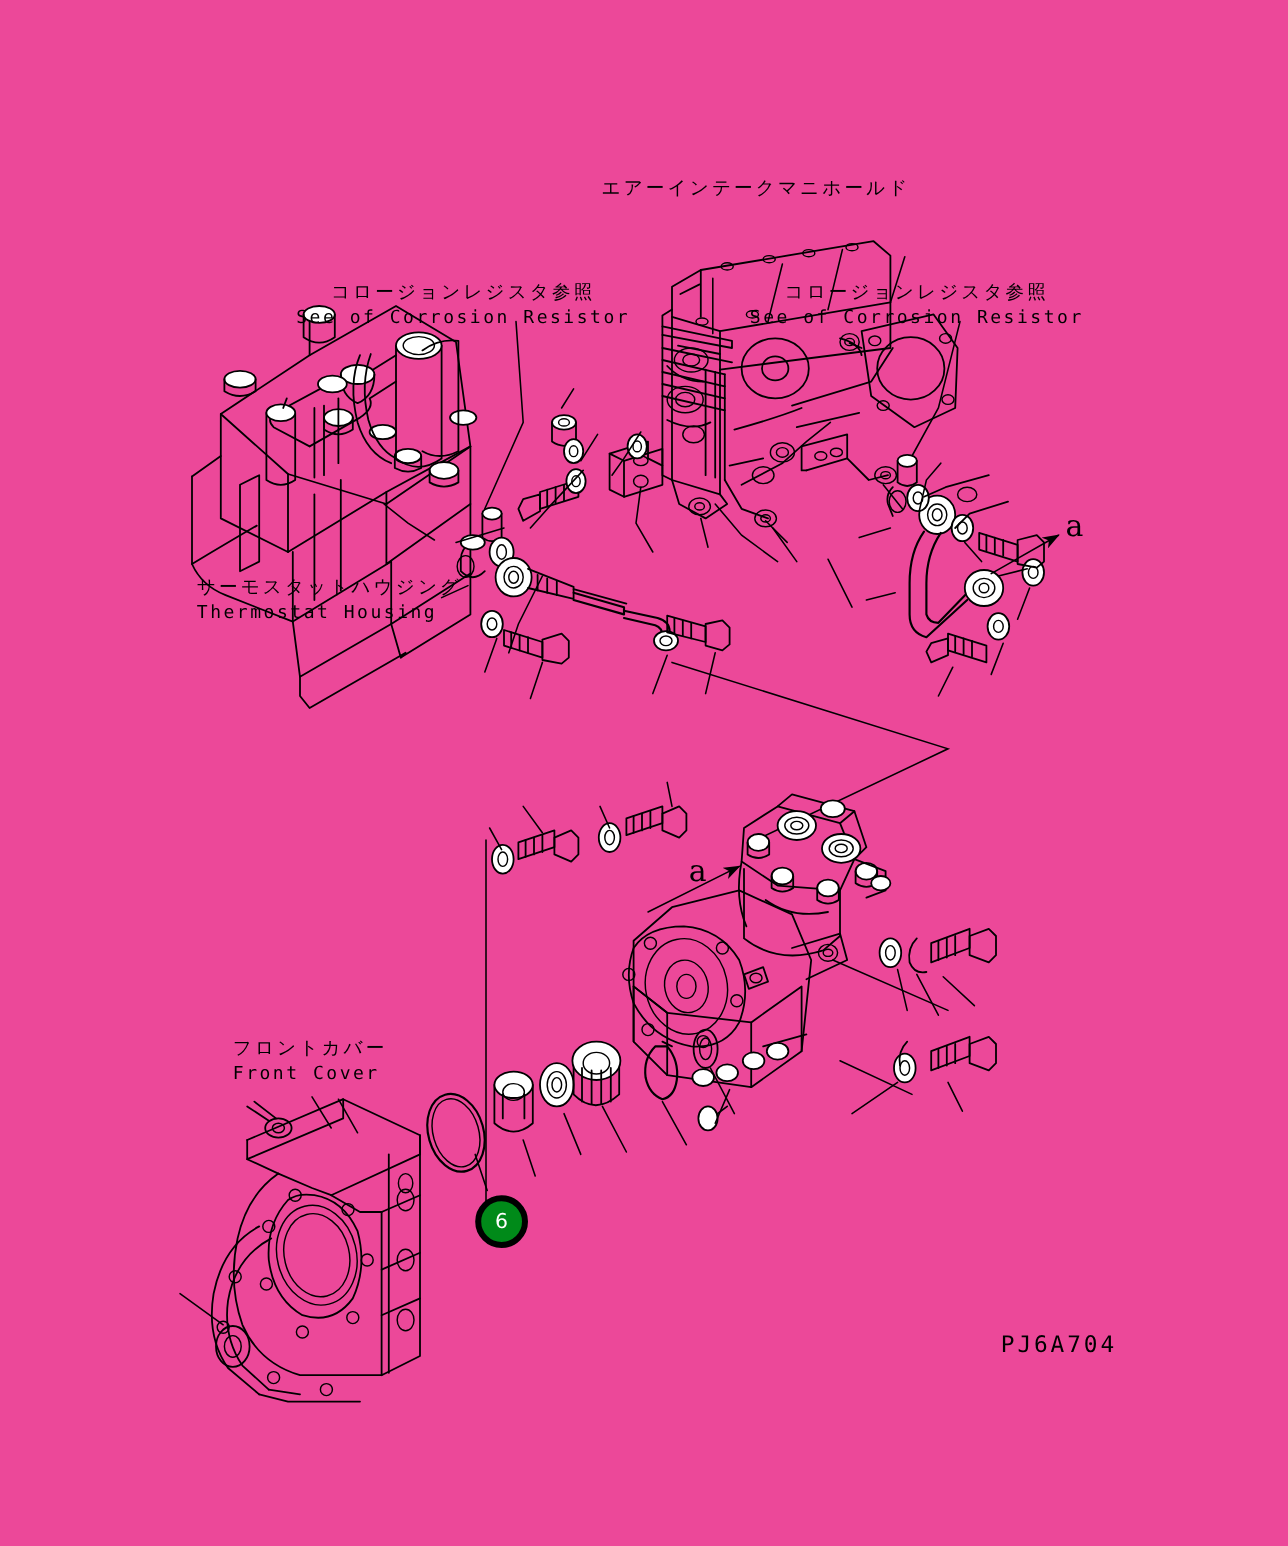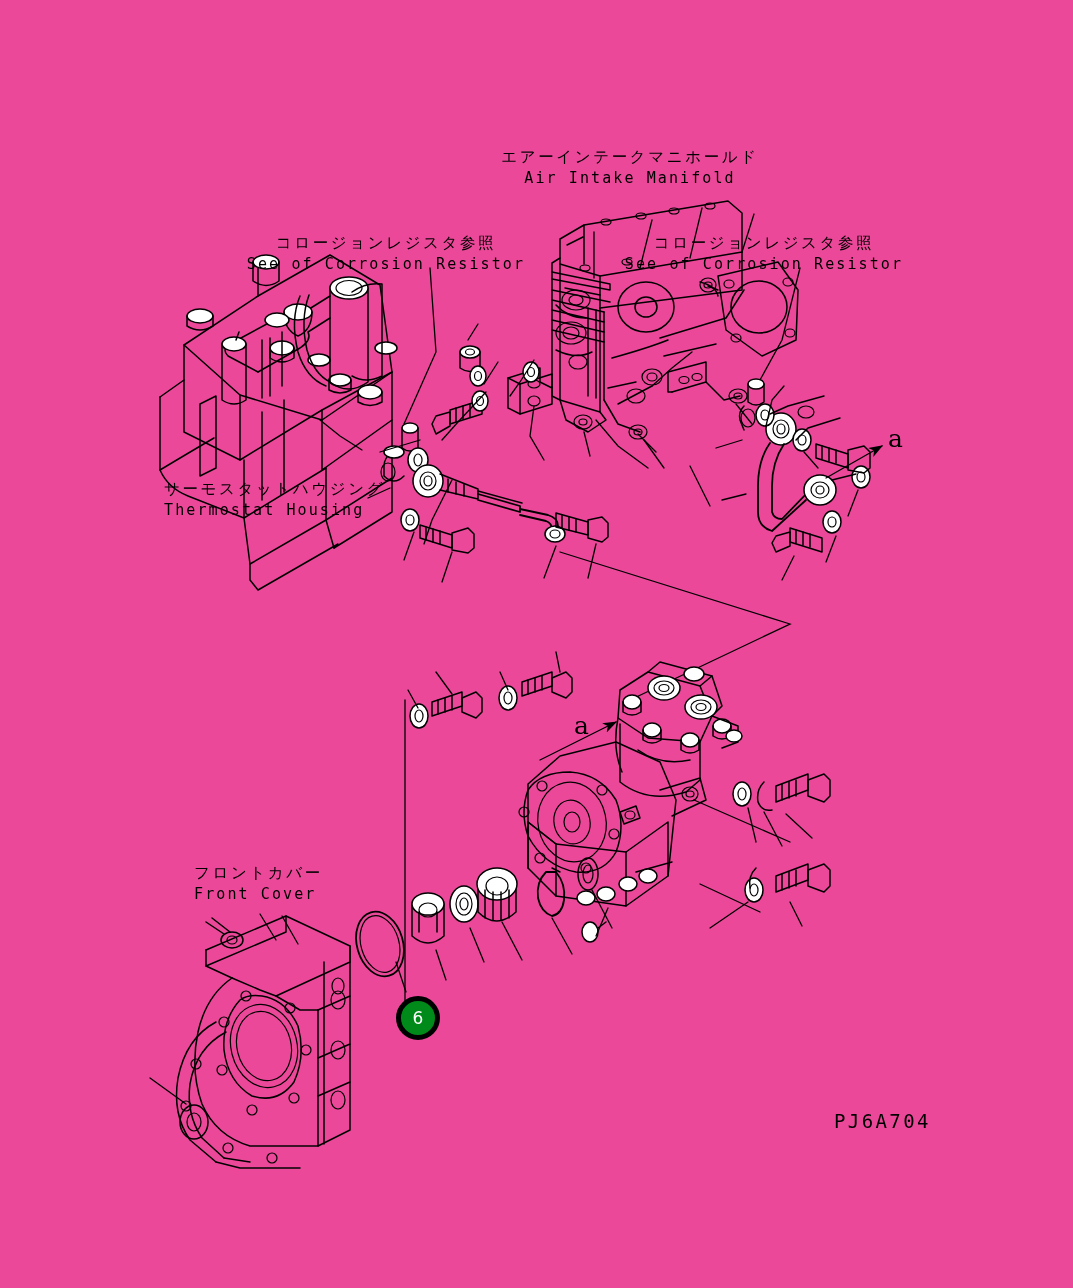--- a/index.html
+++ b/index.html
@@ -546,21 +546,20 @@
       <path class="lead" d="M608 908 L596 936"></path>
     </g>
 
     <path class="lead" d="M826 478 L882 446" marker-end="url(#arrowhead)"></path>
     <path class="lead" d="M540 760 L616 722" marker-end="url(#arrowhead)"></path>
 
   </svg>
 
   <div class="lbl" style="left:500px; top:146px; width:260px;">
     <span class="jp">エアーインテークマニホールド</span>
-    <span class="en">Air Intake Manifold</span>
   </div>
 
   <div class="lbl" style="left:216px; top:232px; width:340px;">
     <span class="jp">コロージョンレジスタ参照</span>
     <span class="en">See of Corrosion Resistor</span>
   </div>
 
   <div class="lbl" style="left:594px; top:232px; width:340px;">
     <span class="jp">コロージョンレジスタ参照</span>
     <span class="en">See of Corrosion Resistor</span>

